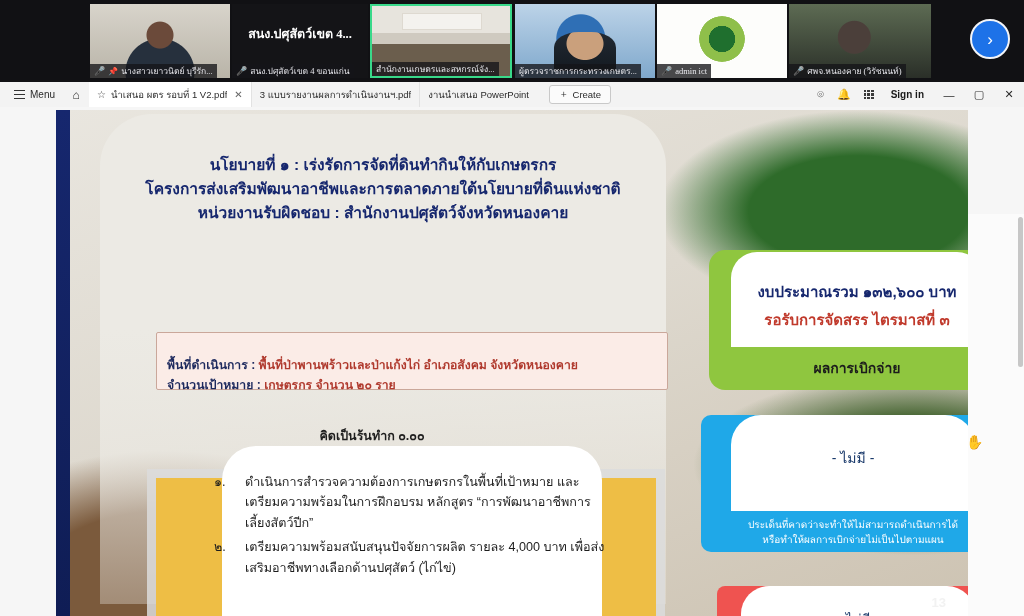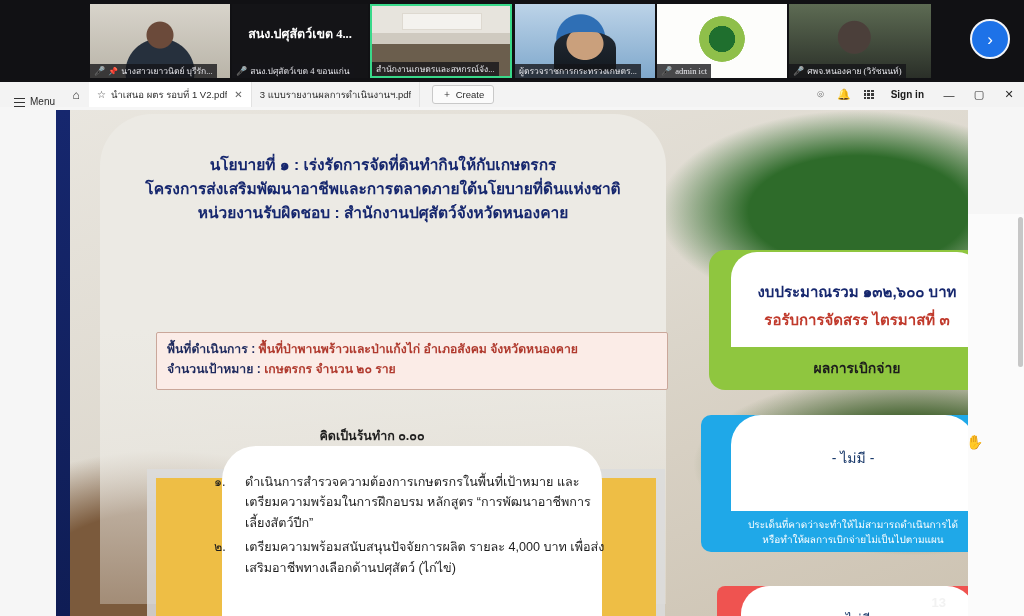--- a/index.html
+++ b/index.html
@@ -63,21 +63,21 @@
     display:flex;align-items:center;justify-content:center;color:#fff;
     font-size:17px;line-height:1;
   }
 
   
   .chrome{
     position:absolute;left:0;top:82px;width:1024px;height:25px;
     background:#f3f3f3;border-bottom:1px solid #dcdcdc;
     display:flex;align-items:center;font-size:10px;color:#2b2b2b;
   }
-  .menu-btn{display:flex;align-items:flex-end;gap:5px;padding:0 8px 0 14px;height:25px;}
+  .menu-btn{display:flex;align-items:center;gap:5px;padding:0 8px 0 14px;height:25px;}
   .hamb{display:inline-block;width:11px;height:9px;position:relative;}
   .hamb i{position:absolute;left:0;width:11px;height:1.4px;background:#333;}
   .hamb i:nth-child(1){top:0}.hamb i:nth-child(2){top:3.8px}.hamb i:nth-child(3){top:7.6px}
   .homebtn{width:26px;height:25px;display:flex;align-items:center;justify-content:center;font-size:12px;}
   .tabs{display:flex;align-items:center;height:25px;}
   .tab{
     display:flex;align-items:center;gap:5px;height:25px;padding:0 8px;
     max-width:175px;white-space:nowrap;border-right:1px solid #e2e2e2;
   }
   .tab.active{background:#ffffff;}
@@ -124,21 +124,21 @@
     position:absolute;left:46px;top:16px;width:562px;text-align:center;
     color:#16276e;font-weight:700;line-height:1.55;margin-top:27px;
   }
   .t1{font-size:15.5px;}
   .t2{font-size:15.5px;}
   .t3{font-size:15.5px;}
 
   .infobox{
     position:absolute;left:100px;top:222px;width:512px;height:58px;
     background:#fbece7;border:1px solid #caa79a;box-sizing:border-box;
-    padding:7px 10px;border-radius:2px;
+    padding:23px 10px;border-radius:2px;
   }
   .infoline{font-size:12.2px;line-height:1.62;color:#1e2a5e;font-weight:700;white-space:nowrap;}
   .infoline .v{color:#b03a2e;font-weight:700;}
 
   
   .pct{
     position:absolute;left:196px;top:316px;width:240px;text-align:center;
     font-size:12.5px;font-weight:700;color:#1e1e1e;
   }
 
@@ -280,20 +280,23 @@
 
     <div class="tabs">
       <div class="tab active">
         <span class="star">☆</span>
         <span class="tl">นำเสนอ ผตร รอบที่ 1 V2.pdf</span>
         <span class="cl">✕</span>
       </div>
       <div class="tab">
         <span class="tl">3 แบบรายงานผลการดำเนินงานฯ.pdf</span>
       </div>
+      <div class="tab" style="border-right:none;">
+        <span class="tl">งานนำเสนอ PowerPoint</span>
+      </div>
     </div>
 
     <div class="createbtn">
       <span>＋</span>
       <span>Create</span>
     </div>
 
     <div class="chrome-right">
       <div class="cicon">⌾</div>
       <div class="cicon">🔔</div>

